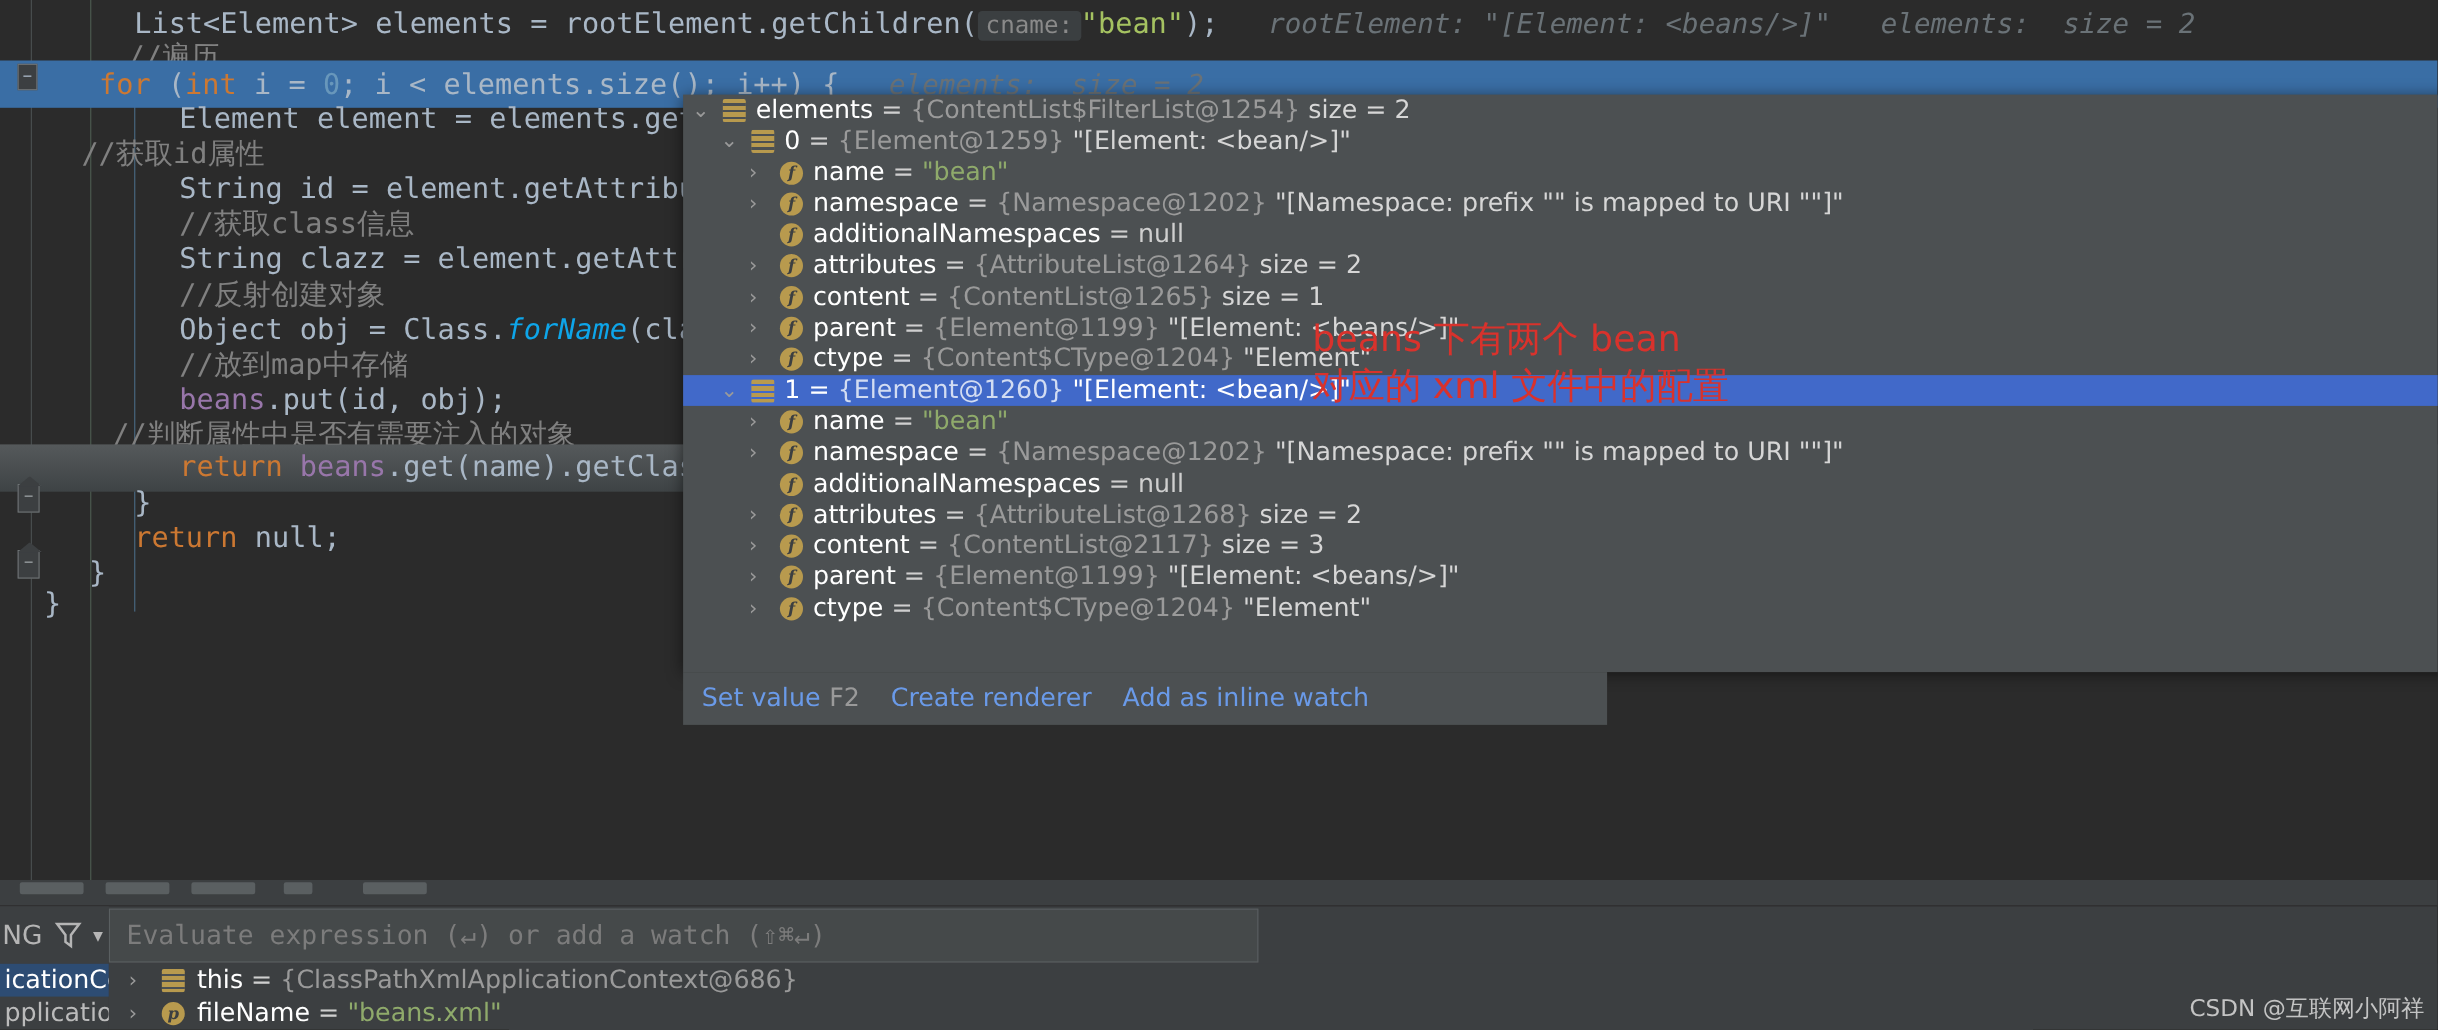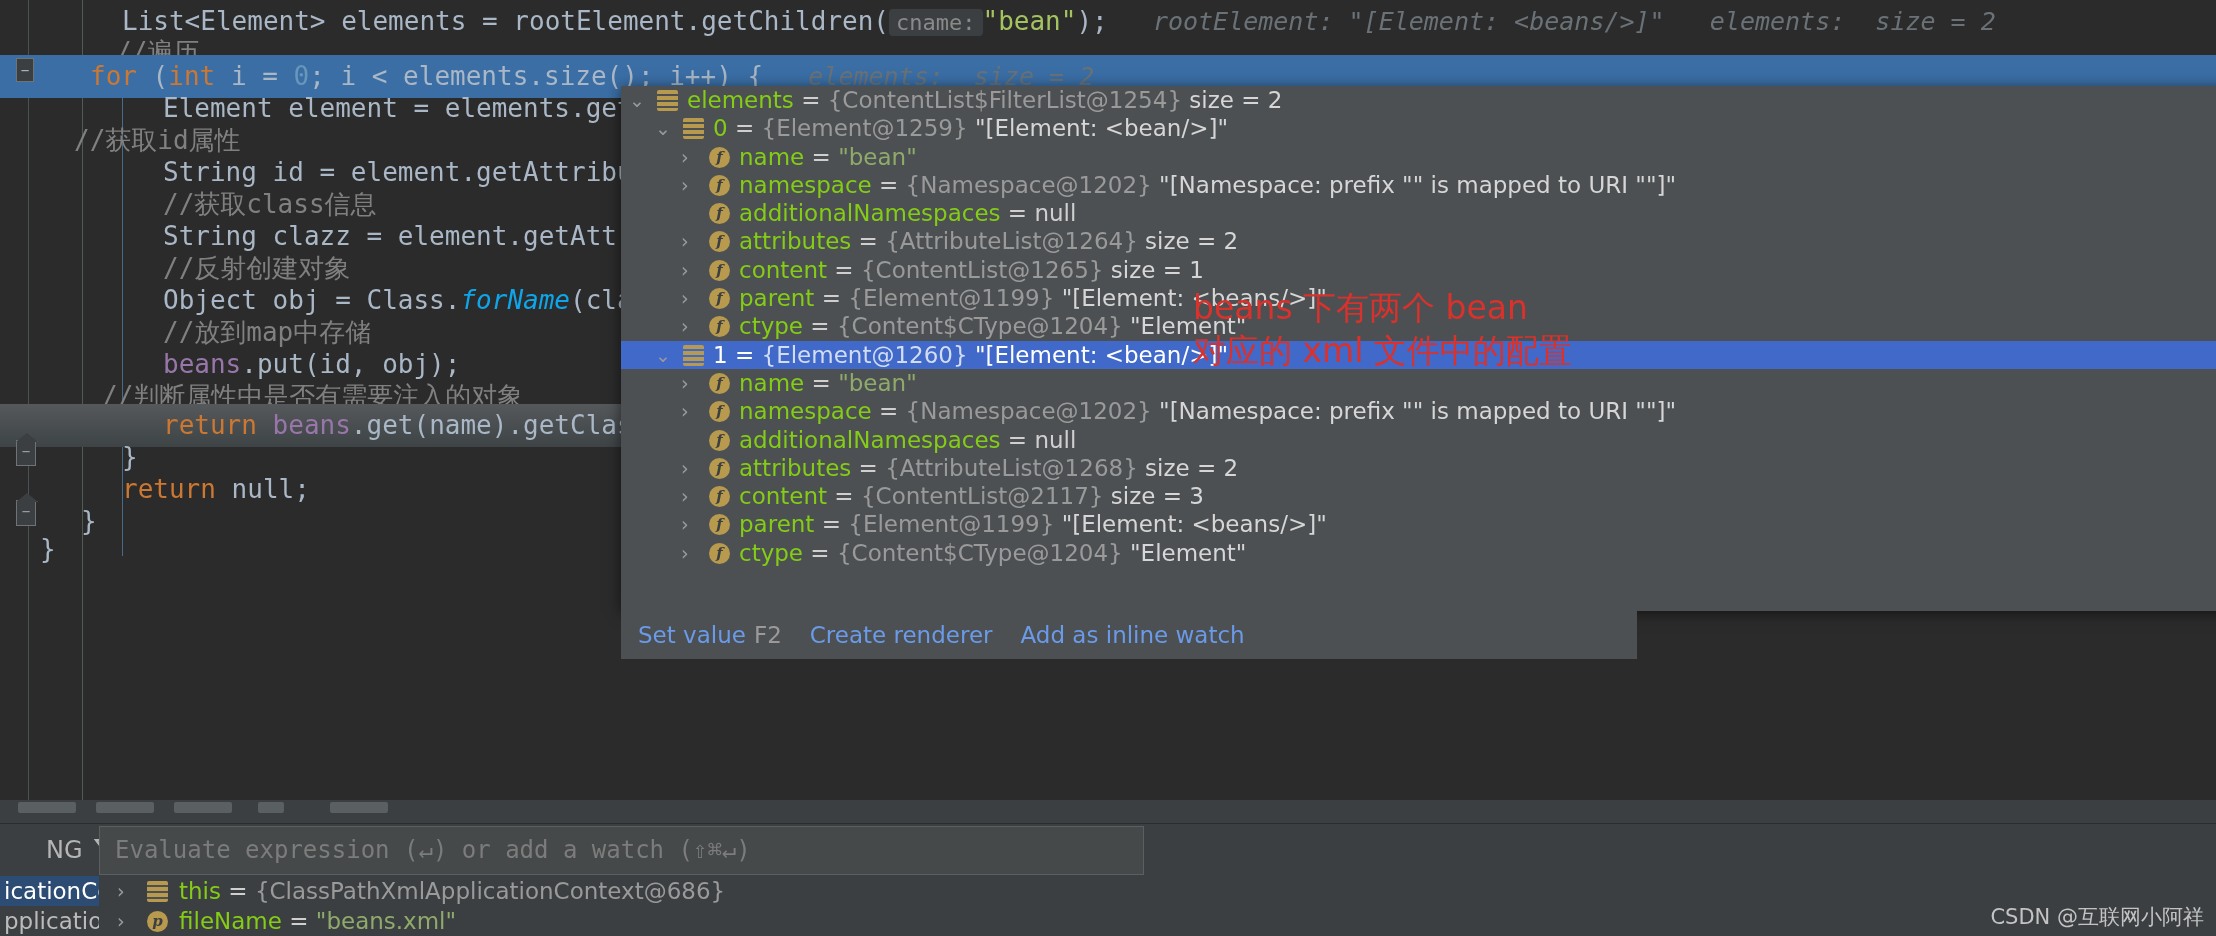--- a/index.html
+++ b/index.html
@@ -85,21 +85,21 @@
   .ico-list {
     background: #b89a4e; border-radius: 2px;
     background-image: repeating-linear-gradient(to bottom,
       #b89a4e 0px, #b89a4e 4px, #4c5052 4px, #4c5052 6px);
   }
   .ico-field {
     background: #b89a4e; border-radius: 50%;
     color: #3c3f41; font-size: 15px; text-align: center; line-height: 21px;
     font-family: "DejaVu Serif", serif; font-style: italic; font-weight: bold;
   }
-  .t-name { color: #84cc16; }
+  .t-name { color: #ffffff; }
   .t-eq   { color: #cfcfcf; }
   .t-ref  { color: #9a9a9a; }
   .t-str  { color: #d6d6d6; }
   .t-strv { color: #8faa6b; }
   .t-null { color: #cfcfcf; }
   .t-size { color: #d6d6d6; }
   .sel .t-name { color: #ffffff; }
   .sel .t-eq, .sel .t-str, .sel .t-size { color: #ffffff; }
   .sel .t-ref { color: #d2dcf2; }
   .sel .ico-list { background-image: repeating-linear-gradient(to bottom,
@@ -108,21 +108,21 @@
   
   #annotation {
     position: absolute; left: 1193px; top: 286px;
     color: #d9322c; font-size: 33px; line-height: 43px;
     font-family: "DejaVu Sans", sans-serif;
     white-space: pre-line; pointer-events: none;
   }
 
   
   #popup-footer {
-    position: absolute; left: 621px; top: 611px; width: 1016px; height: 48px;
+    position: absolute; left: 621px; top: 611px; width: 840px; height: 48px;
     background: #4c5052; display: flex; align-items: center; padding-left: 17px;
     font-family: "DejaVu Sans", sans-serif; font-size: 23px;
   }
   .flink { color: #6a9ae8; margin-right: 28px; cursor: pointer; }
   .fkey  { color: #9a9a9a; margin-right: 28px; margin-left: -20px; }
 
   
   #tool-window {
     position: absolute; left: 0; top: 800px; width: 2216px; height: 136px;
     background: #3c3f41;
@@ -130,21 +130,21 @@
   #tw-tabstrip {
     position: absolute; left: 0; top: 0; width: 2216px; height: 24px;
     background: #3c3f41; border-bottom: 1px solid #2b2b2b;
   }
   .tw-chip {
     position: absolute; top: 2px; height: 11px; background: #5a5f61; border-radius:2px;
   }
   #tw-toolbar {
     position: absolute; left: 0; top: 24px; width: 99px; height: 52px;
     background: #3c3f41; display: flex; align-items: center;
-    color: #b5b5b5; font-family: "DejaVu Sans", sans-serif; font-size: 24px; margin-left: 44px;
+    color: #b5b5b5; font-family: "DejaVu Sans", sans-serif; font-size: 24px;
   }
   #eval-bar {
     position: absolute; left: 99px; top: 26px; width: 1045px; height: 49px;
     background: #45494a; border: 1px solid #5a5f61;
     color: #7c7c7c; font-family: "DejaVu Sans Mono", monospace;
     font-size: 24px; line-height: 47px; padding-left: 15px; white-space: nowrap;
     overflow: hidden;
   }
   #frames-pane {
     position: absolute; left: 0; top: 76px; width: 99px; height: 60px;

